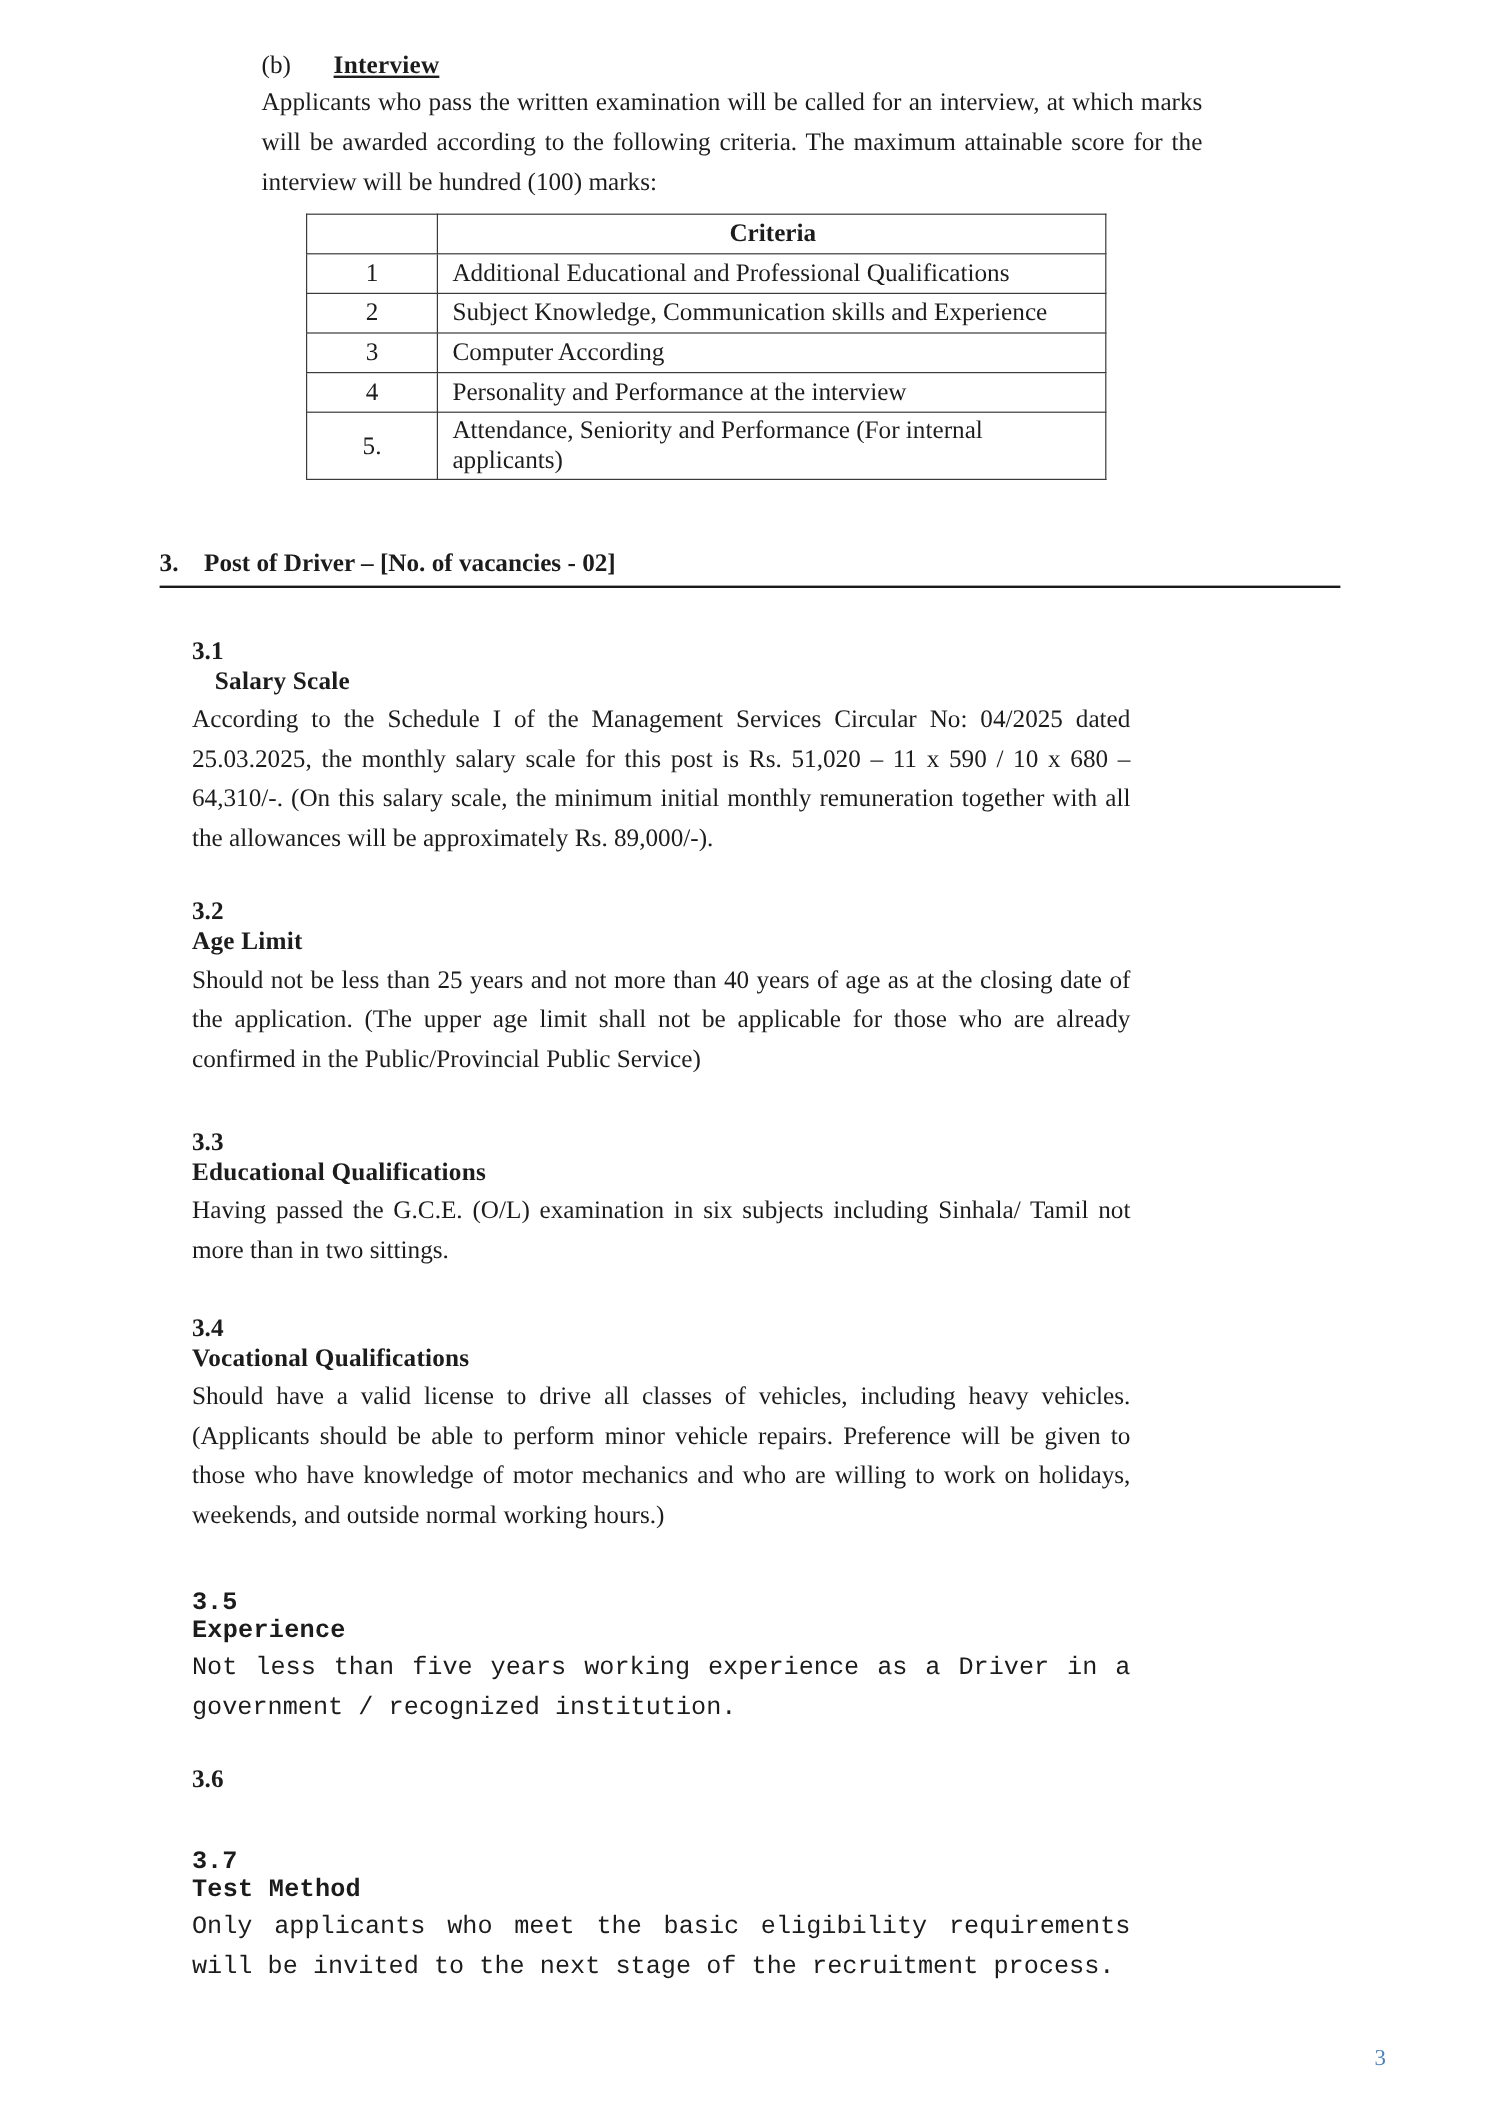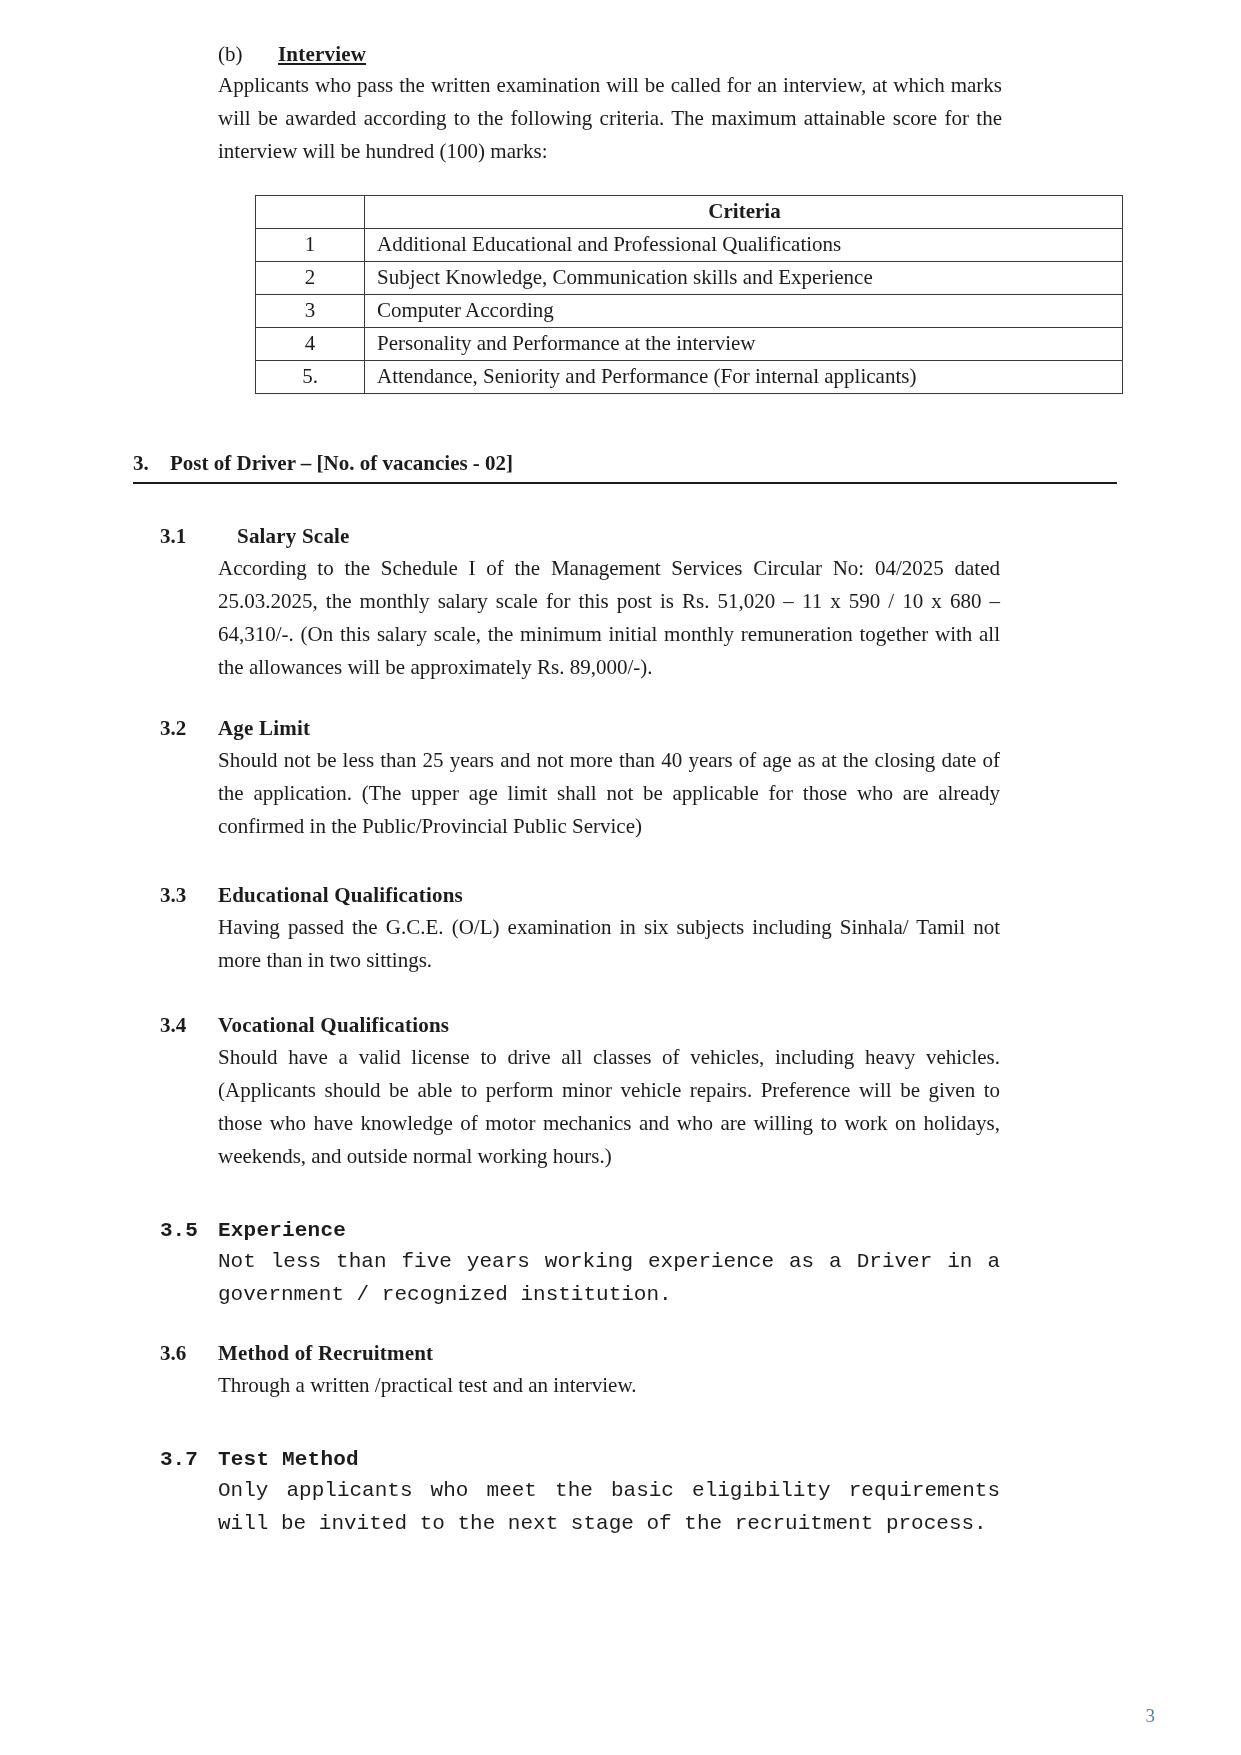--- a/index.html
+++ b/index.html
@@ -25,22 +25,22 @@
     line-height: 33px;
     text-align: justify;
     text-align-last: left;
     margin: 0;
     width: 784px;
   }
 
   
   .criteria-table {
     border-collapse: collapse;
-    margin: 27px 0 0 37px;
-    width: 868px;
+    margin: 10px 0 0 37px;
+    width: 667px;
     table-layout: fixed;
   }
   .criteria-table td, .criteria-table th {
     border: 1.6px solid #3a3a3a;
     padding: 2px 10px 3px 12px;
     height: 27px;
     font-weight: normal;
     vertical-align: middle;
   }
   .criteria-table .num-col { width: 108px; text-align: center; padding-left: 0; padding-right: 0; }
@@ -51,21 +51,21 @@
     display: flex;
     margin: 57px 0 0 -2px;
     padding-bottom: 6px;
     border-bottom: 2px solid #1a1a1a;
     font-weight: bold;
     width: 984px;
   }
   .main-heading .main-num { width: 37px; }
 
   
-  .subsection { display: flex; margin-left: 25px; }
+  .subsection { display: flex; margin-left: 25px; flex-direction: column; }
   .ss-num { width: 58px; font-weight: bold; flex: none; }
   .ss-body { width: 782px; }
   .ss-title { font-weight: bold; margin-bottom: 3px; letter-spacing: 0.2px; }
   .ss-text {
     line-height: 33px;
     text-align: justify;
     text-align-last: left;
     margin: 0;
   }
   .mt-36 { margin-top: 36px; }
@@ -164,24 +164,20 @@
     <div class="subsection mt-46">
       <span class="ss-num">3.5</span>
       <div class="ss-body">
         <div class="ss-title">Experience</div>
         <p class="ss-text">Not less than five years working experience as a Driver in a government / recognized institution.</p>
       </div>
     </div>
 
     <div class="subsection mt-30">
       <span class="ss-num">3.6</span>
-      <div class="ss-body">
-        <div class="ss-title">Method of Recruitment</div>
-        <p class="ss-text">Through a written /practical test and an interview.</p>
-      </div>
     </div>
 
     <div class="subsection mt-46">
       <span class="ss-num">3.7</span>
       <div class="ss-body">
         <div class="ss-title">Test Method</div>
         <p class="ss-text">Only applicants who meet the basic eligibility requirements will be invited to the next stage of the recruitment process.</p>
       </div>
     </div>
 

